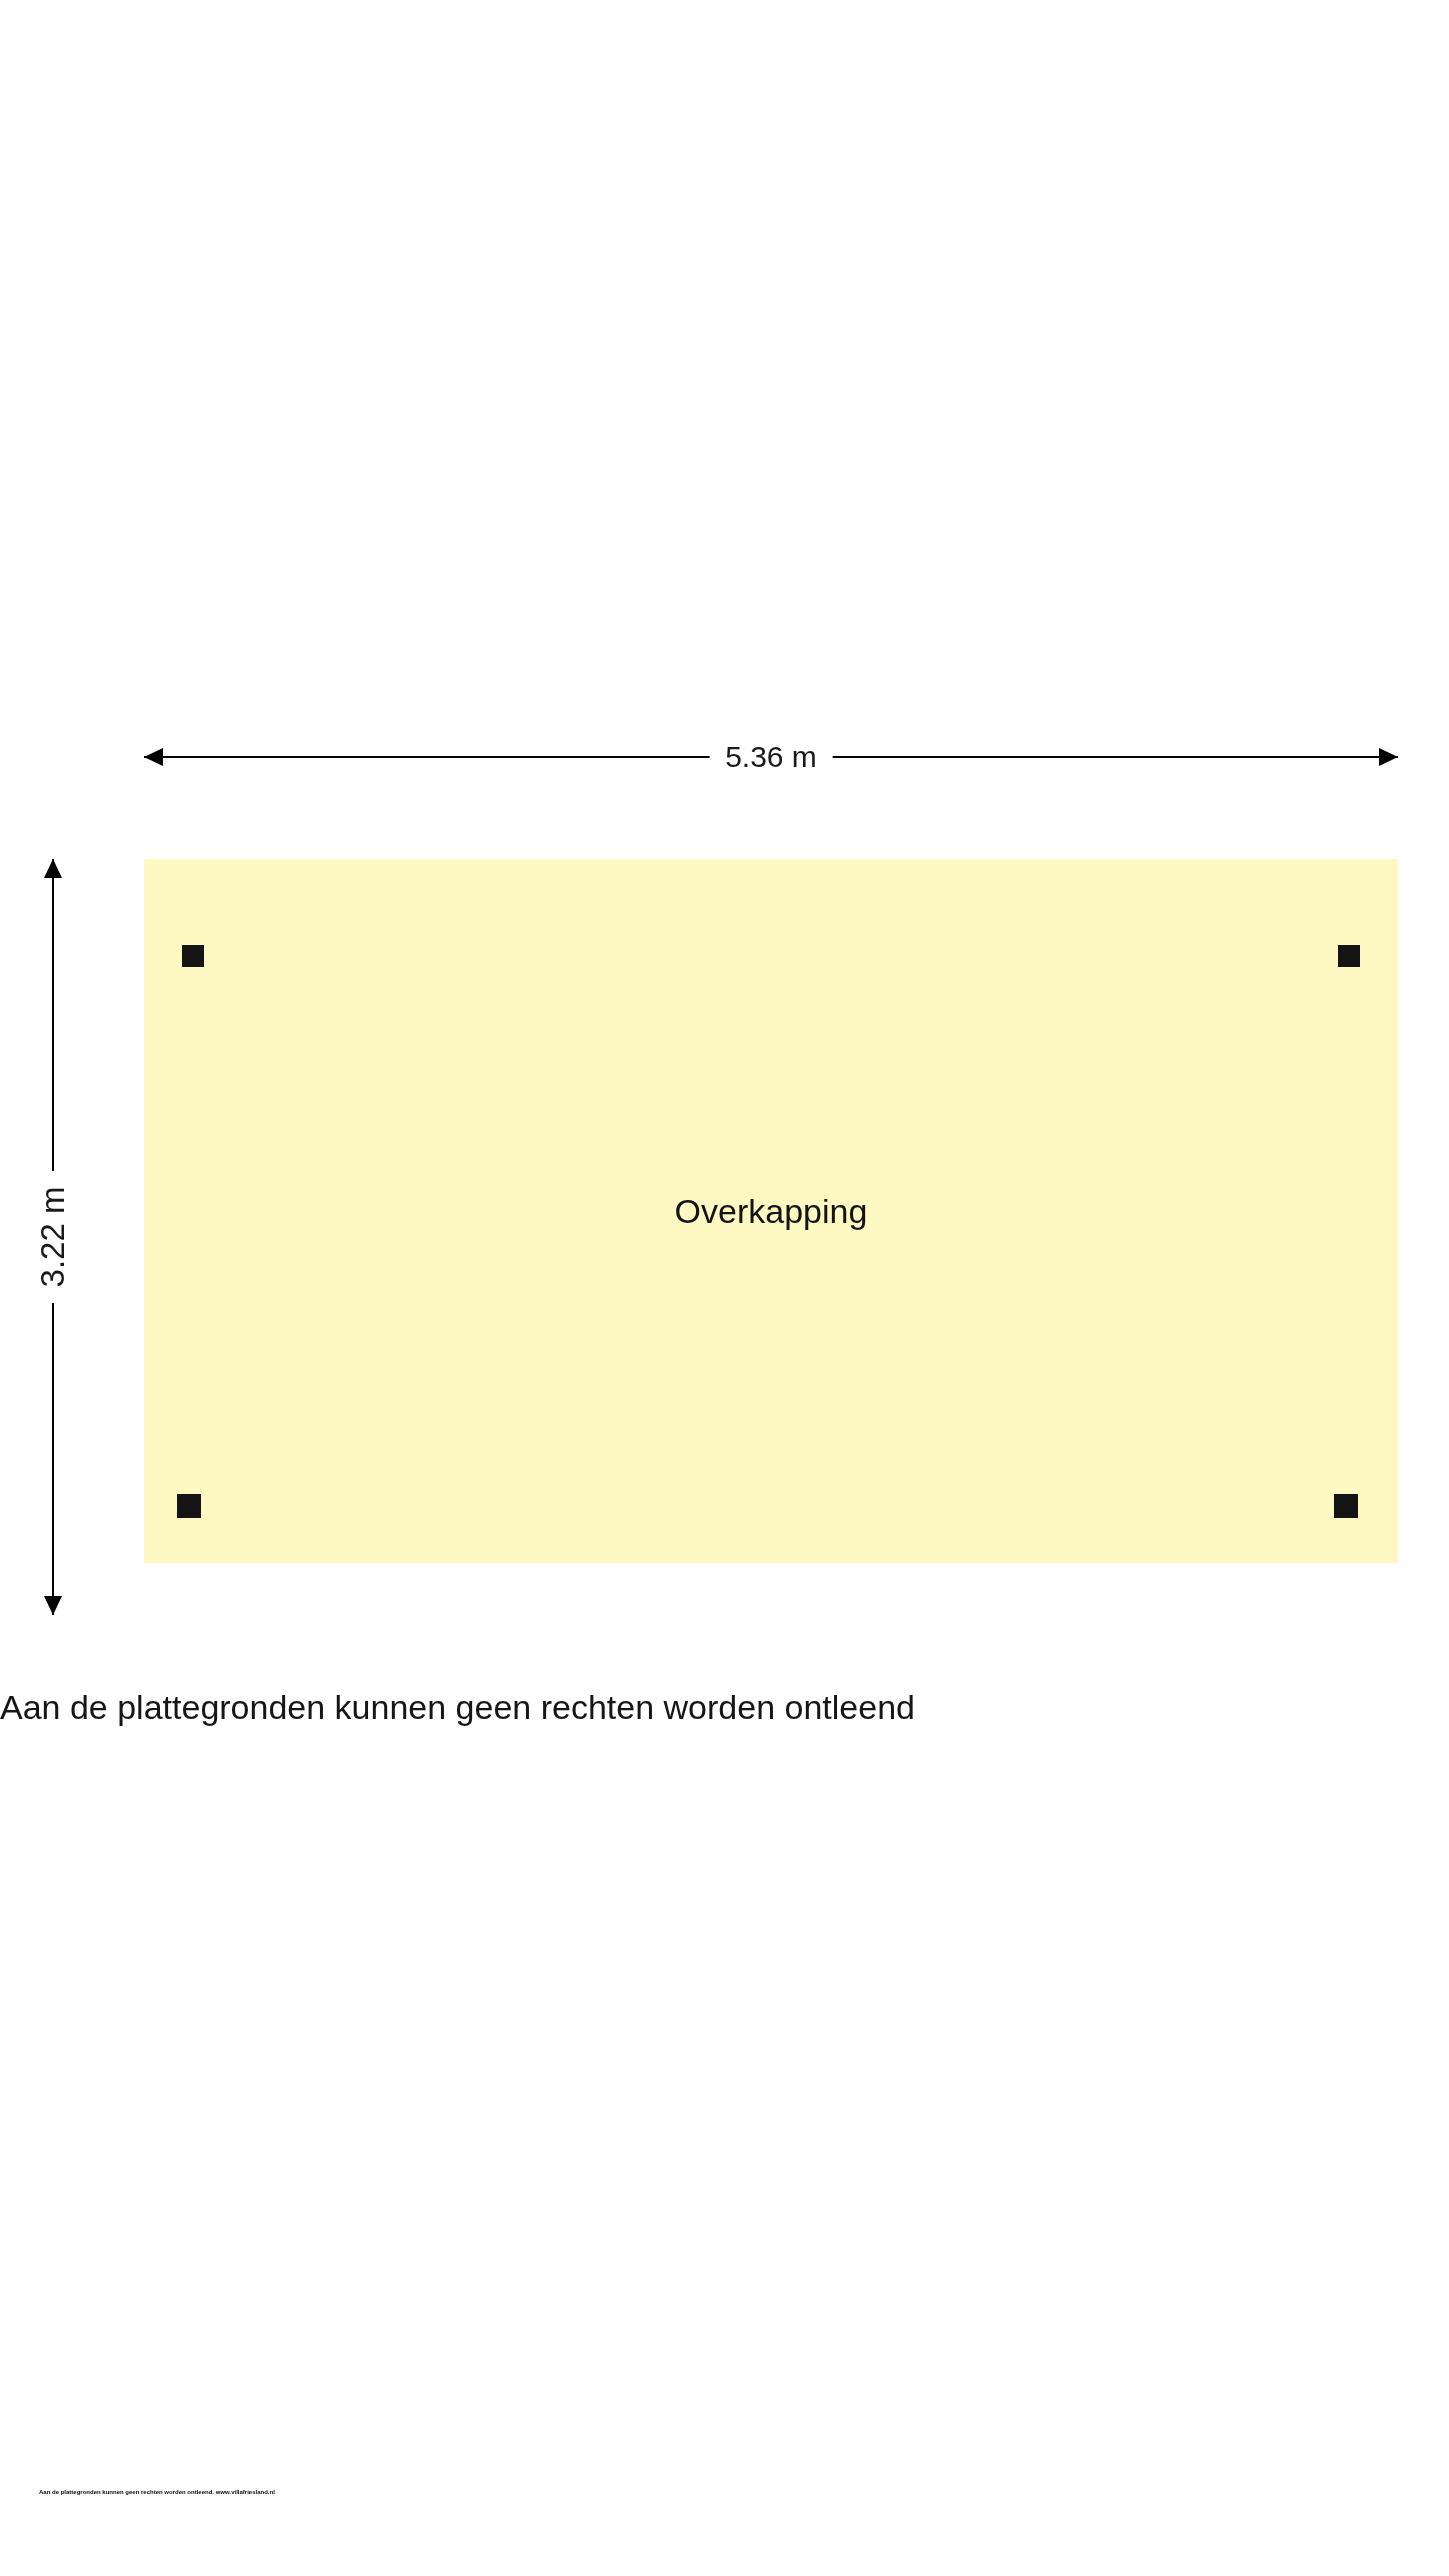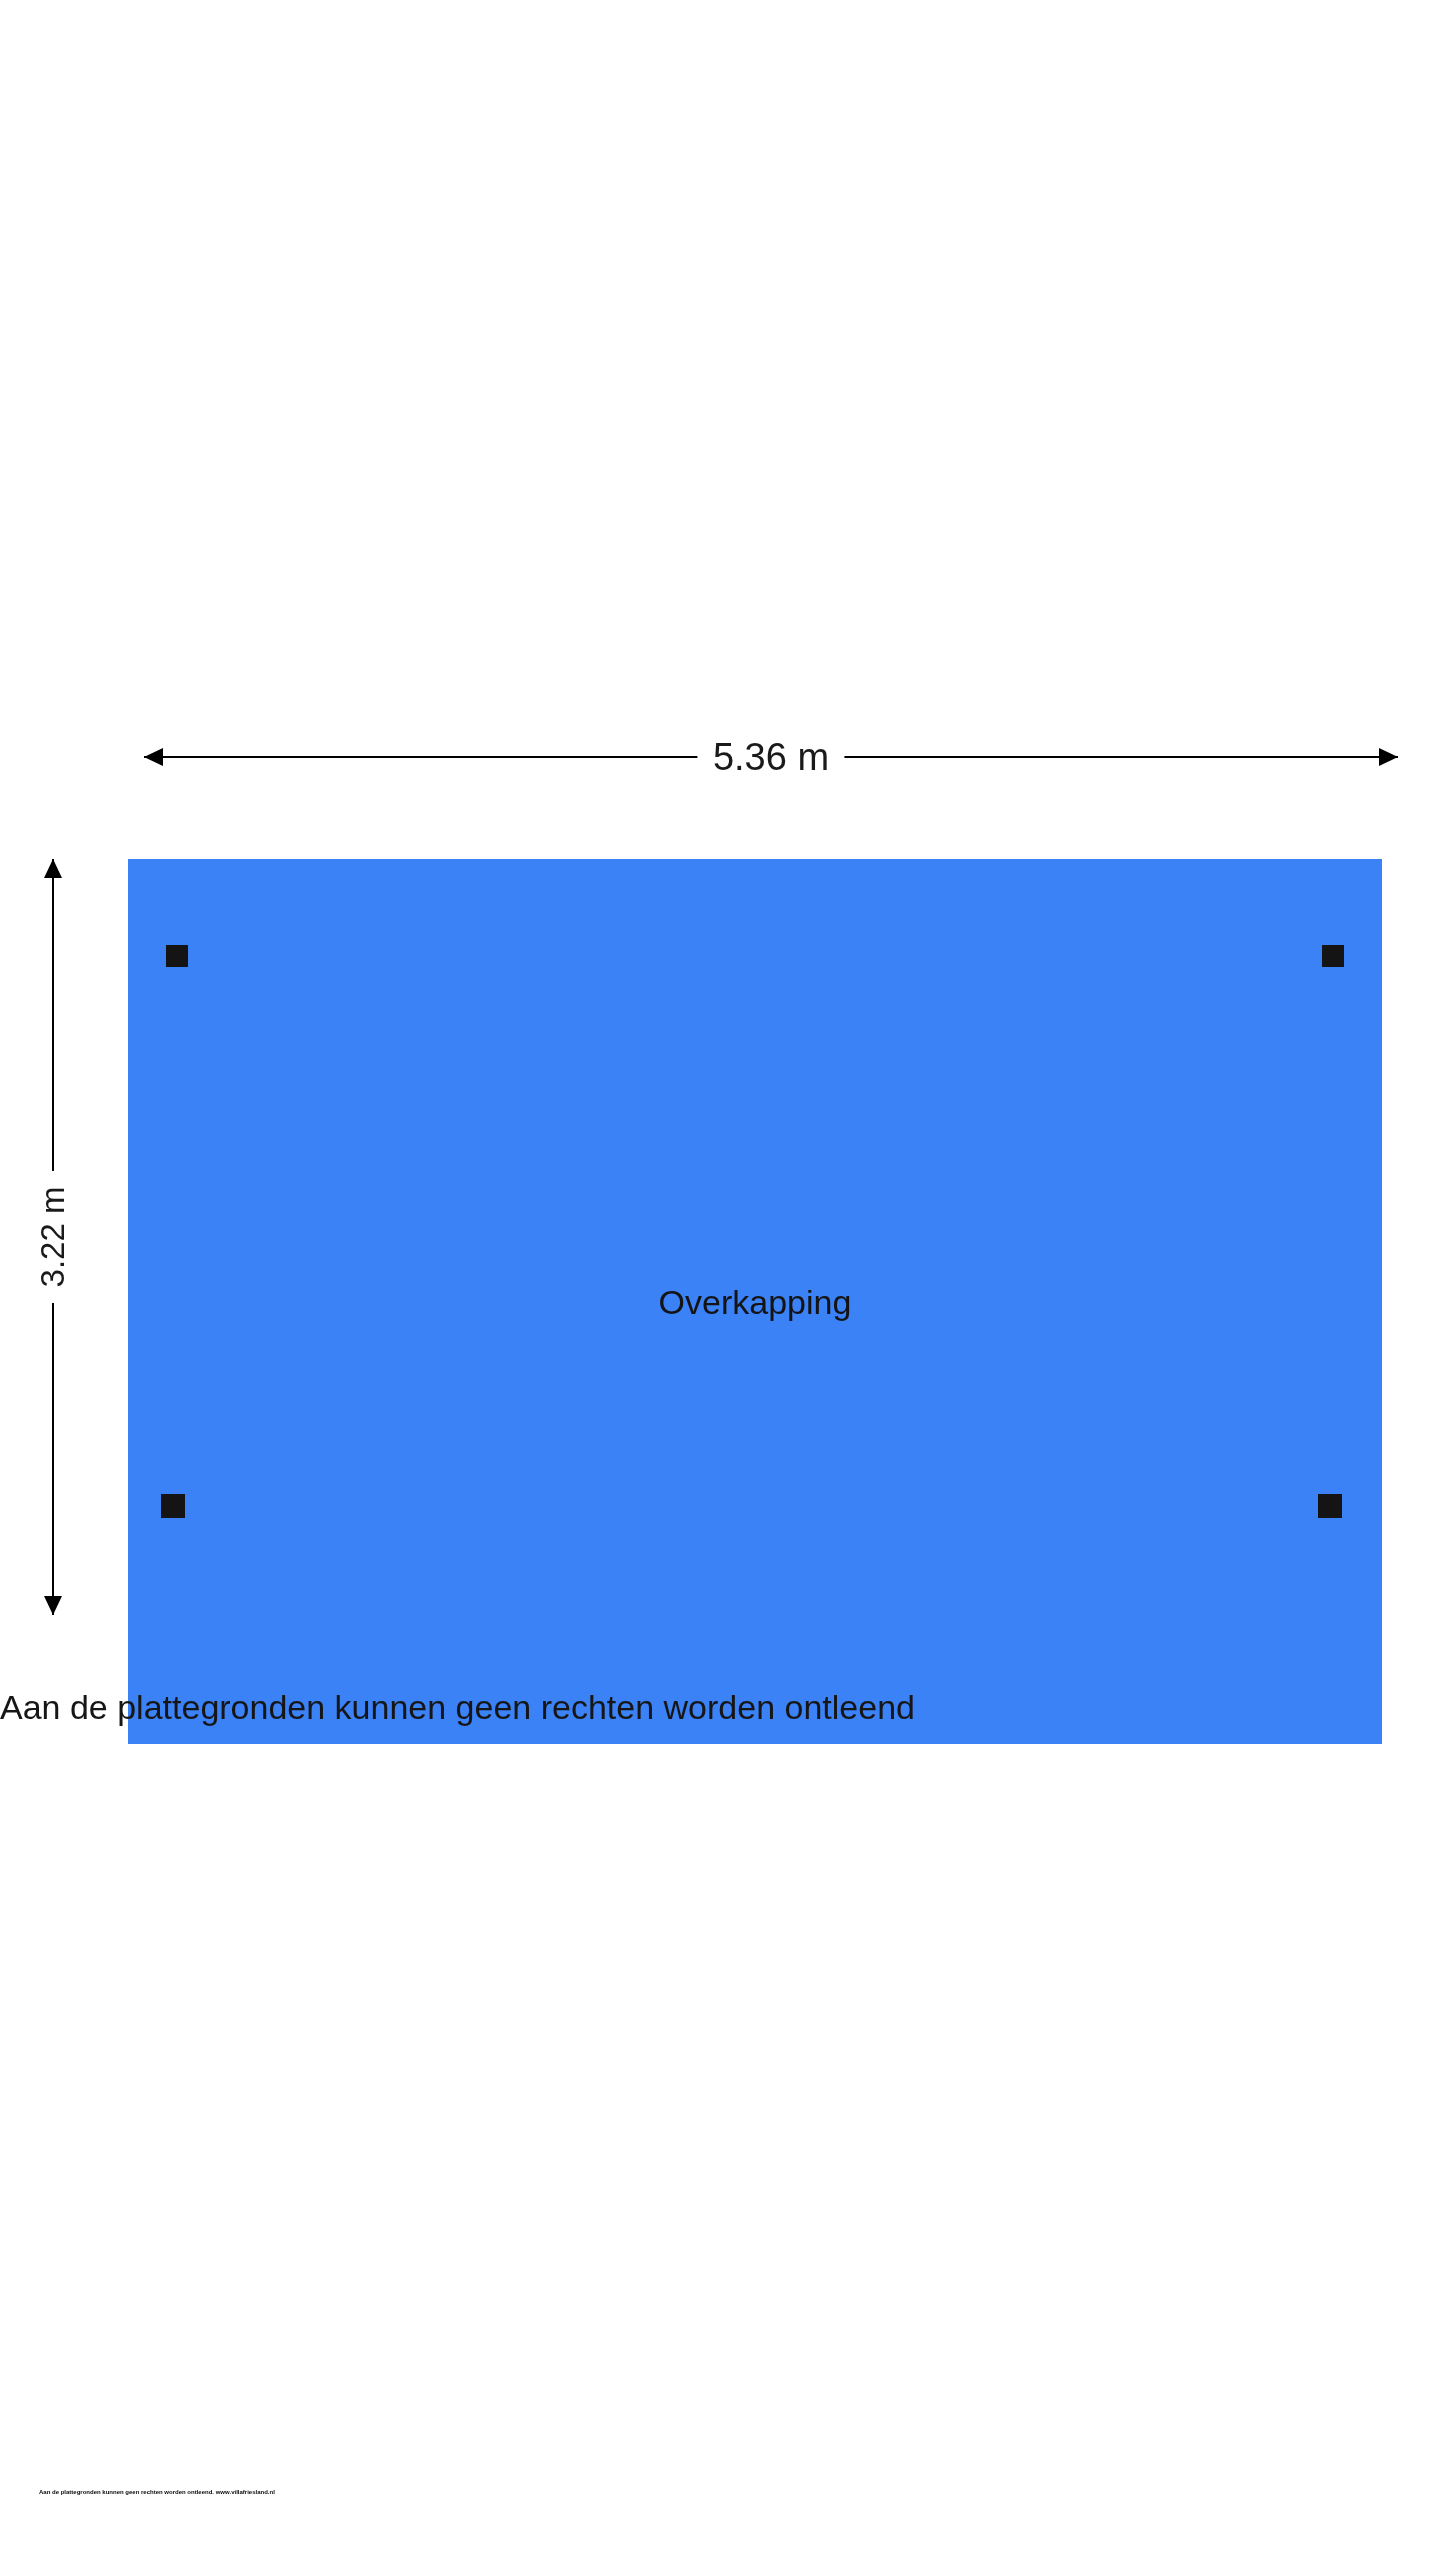--- a/index.html
+++ b/index.html
@@ -58,21 +58,21 @@
     right: 0;
     border-left: 19px solid #000;
   }
   .dim-h .label {
     position: absolute;
     left: 50%;
     top: -6.9px;
     transform: translateX(-50%);
     background: #ffffff;
     padding: 0 15.5px;
-    font-size: 38px;
+    font-size: 30px;
     line-height: 48px;
     white-space: nowrap;
   }
 
   
   .dim-v {
     position: absolute;
     left: 36px;
     top: 859px;
     width: 34px;
@@ -111,25 +111,25 @@
     background: #ffffff;
     padding: 0 15.5px;
     font-size: 33px;
     line-height: 48px;
     white-space: nowrap;
   }
 
   
   .room {
     position: absolute;
-    left: 128px;
+    left: 144px;
     top: 859px;
     width: 1254px;
-    height: 885px;
-    background: #3b82f6;
+    height: 704px;
+    background: #fef9c3;
   }
   .room-label {
     position: absolute;
     left: 50%;
     top: 50%;
     transform: translate(-50%, -50%);
     font-size: 34px;
     line-height: 41px;
     color: #141414;
     white-space: nowrap;

